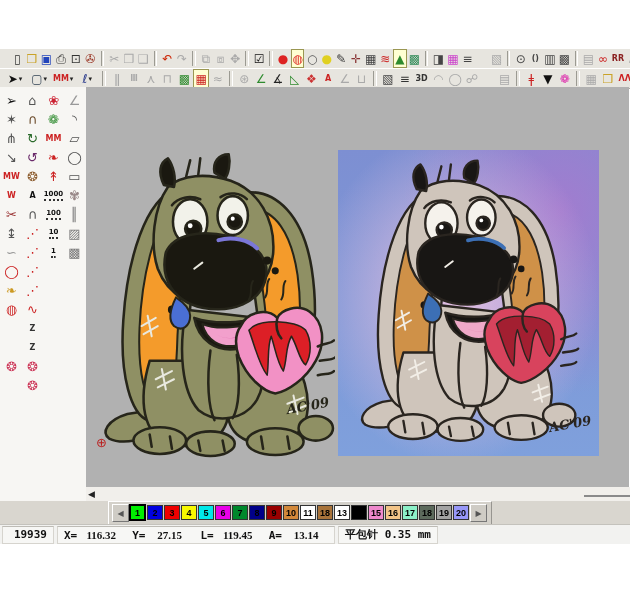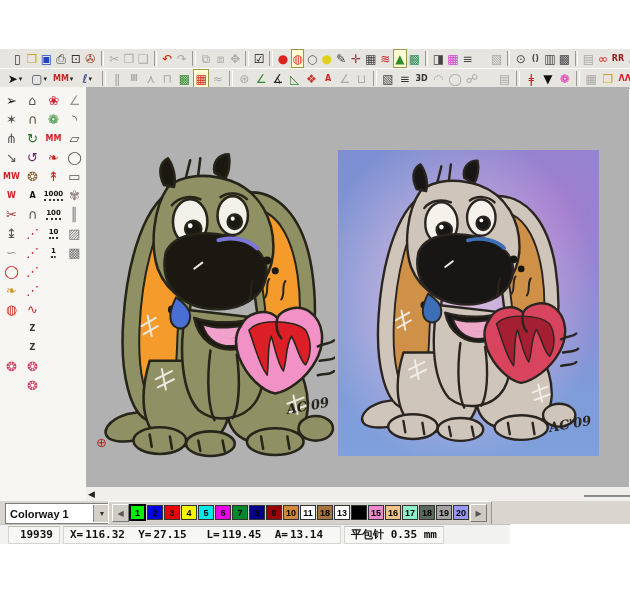--- a/index.html
+++ b/index.html
@@ -57,29 +57,29 @@
            border:1px solid;border-color:#fff #777 #777 #fff;display:flex;align-items:center;
            justify-content:center;font-size:8px;color:#555;font-family:"DejaVu Sans",sans-serif;}
   #pal-prev{left:3px;} #pal-next{left:361px;}
   #swatches{position:absolute;left:20px;top:2px;display:flex;align-items:center;height:17px;}
   .swatch{position:relative;width:16px;height:15px;border:1px solid #333;margin-right:1px;box-sizing:border-box;}
   .swatch.selected{border:2px solid #000;height:17px;width:17px;}
   .swatch .num{position:absolute;left:0;right:0;top:0;bottom:0;font-size:9px;font-weight:bold;
                color:#000;text-align:center;line-height:14px;}
 
   
-  #statusbar{position:absolute;left:0;top:524px;width:510px;height:20px;background:#f2f2f0;
-             border-top:1px solid #c4c2bc;display:flex;align-items:center;padding-left:8px;box-sizing:border-box;}
+  #statusbar{position:absolute;left:0;top:524px;width:630px;height:20px;background:#f2f2f0;
+             border-top:1px solid #c4c2bc;display:flex;align-items:center;padding-left:2px;box-sizing:border-box;}
   .sb-field{height:16px;line-height:16px;background:#f7f7f5;border:1px solid #d6d4ce;
             border-top-color:#bdbbb5;padding:0 6px;margin-right:3px;
             font-family:"DejaVu Sans Mono","Liberation Mono",monospace;font-size:11px;font-weight:bold;color:#111;
             white-space:nowrap;}
   #sb-count{min-width:38px;text-align:right;}
   .sb-lab{margin-right:2px;}
-  .sb-val{display:inline-block;min-width:44px;text-align:left;margin-right:9px;}
+  .sb-val{display:inline-block;min-width:44px;text-align:center;margin-right:9px;font-family:Liberation Serif, serif;}
   .sb-val:last-child{margin-right:0;}
 </style>
 </head>
 <body>
 
 <div id="app">
 
   <svg width="0" height="0" style="position:absolute" aria-hidden="true">
     <defs>
       <g id="dogShape" stroke="var(--line)" stroke-width="2.5" stroke-linecap="round" stroke-linejoin="round">
@@ -566,26 +566,20 @@
       </svg>
     </div>
   </div>
 
   <div id="hscroll">
     <span id="hscroll-arrow">◀</span>
     <div id="hscroll-thumb"></div>
   </div>
 
   <div id="palettebar">
-    <div id="colorway" title="Colorway 1">
-      <span id="colorway-value">Colorway 1</span>
-      <span id="colorway-btn">
-        <span>▼</span>
-      </span>
-    </div>
     <div id="pal-panel">
       <span id="pal-prev" class="pal-btn">◀</span>
       <div id="swatches">
           <div class="swatch selected" style="background: rgb(0, 238, 0);">
             <span class="num">1</span>
           </div>
           <div class="swatch" style="background: rgb(0, 0, 224);">
             <span class="num">2</span>
           </div>
           <div class="swatch" style="background: rgb(238, 0, 0);">

